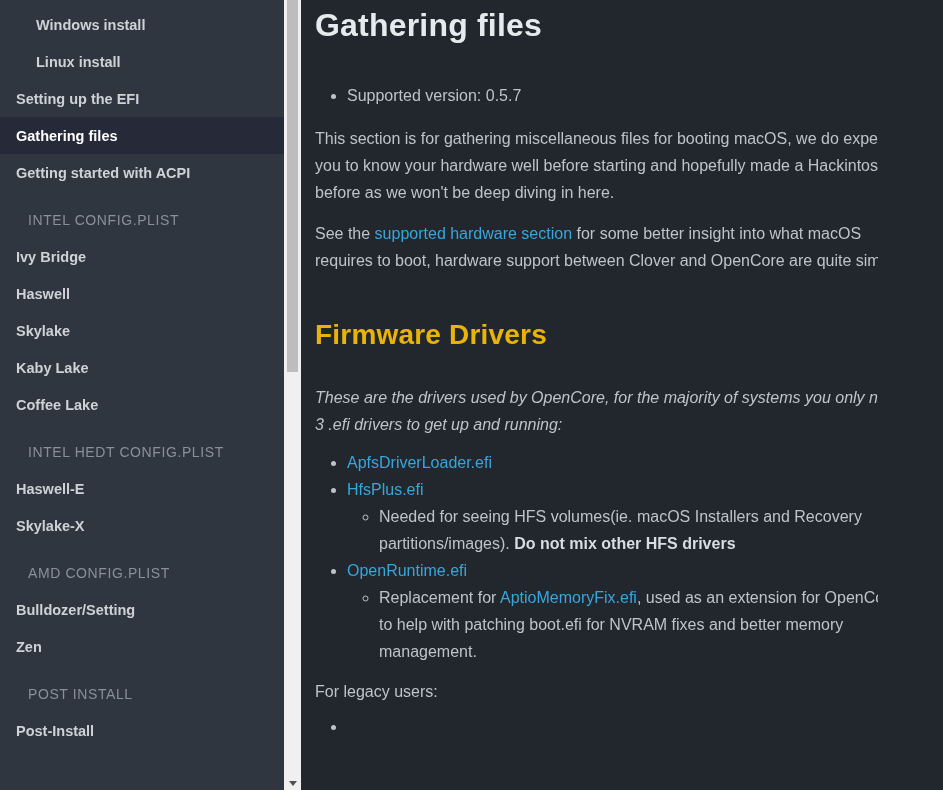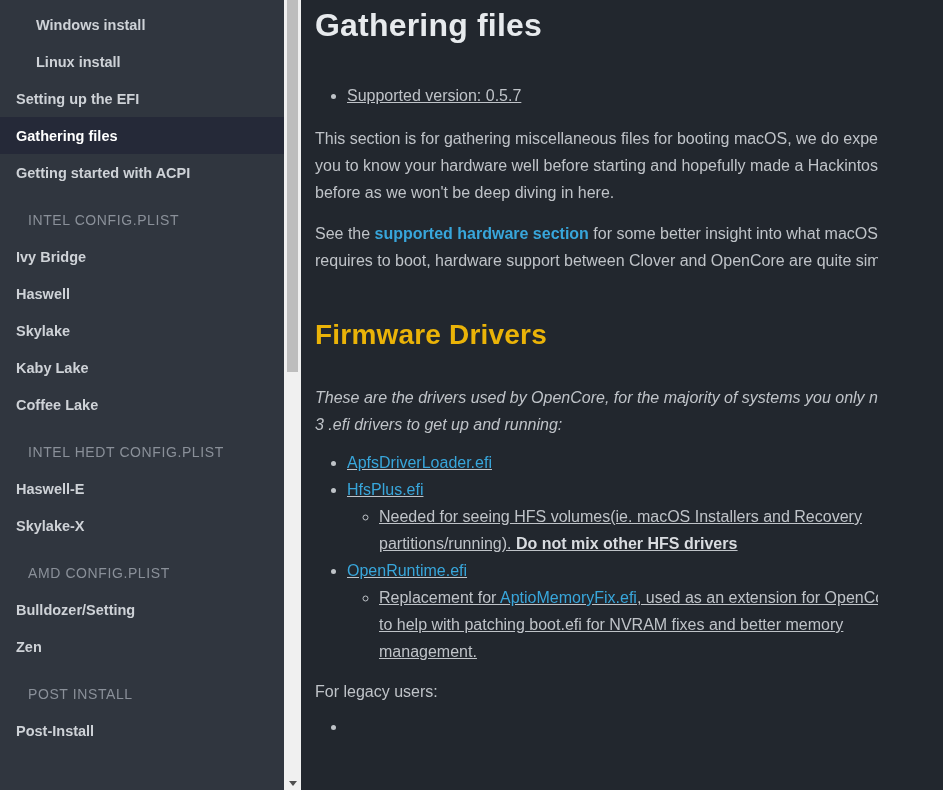--- a/index.html
+++ b/index.html
@@ -54,35 +54,35 @@
     color:#bfc3c8; font-size:16px; line-height:27px;
   }
   h1 {
     margin-top:4px; font-size:32px; line-height:42px; font-weight:700;
     color:#e7eaed; letter-spacing:0.2px;
   }
   h2 {
     margin-top:42px; font-size:28px; line-height:38px; font-weight:700;
     color:#eab308; letter-spacing:0.2px;
   }
-  ul { list-style:disc outside; padding-left:32px;text-decoration:underline; }
+  ul { list-style:disc outside; padding-left:32px; }
   ul ul { list-style:circle outside; padding-left:32px; }
   ul.version-list { margin-top:36px; }
   p.intro { margin-top:16px; }
   blockquote {
     margin-top:14px; border-left:4px solid #4a515e;
     padding:2px 0 2px 19px; color:#7a828e;
   }
   p.see { margin-top:14px; }
   p.drivers-intro { margin-top:30px;font-style:italic; }
   ul.drivers-list { margin-top:11px; }
   p.legacy { margin-top:13px; }
   ul.legacy-list { margin-top:8px; }
   a { color:#38a6db; text-decoration:none; cursor:pointer; }
-  a.bold { font-weight:700; }
+  a.bold { font-weight:400; }
   b { color:#d9dce0; font-weight:700; }
 </style>
 </head>
 <body>
 
 <div class="app">
 
   <nav class="sidebar">
     <div class="nav-item lvl2">Windows install</div>
     <div class="nav-item lvl2">Linux install</div>
@@ -131,21 +131,21 @@
 
     <p class="drivers-intro">These are the drivers used by OpenCore, for the majority of systems you only need 3 .efi drivers to get up and running:</p>
 
     <ul class="drivers-list">
       <li>
         <a>ApfsDriverLoader.efi</a>
       </li>
       <li>
         <a>HfsPlus.efi</a>
         <ul>
-          <li><span>Needed for seeing HFS volumes(ie. macOS Installers and Recovery partitions/running). </span><b>Do not mix other HFS drivers</b></li>
+          <li><span>Needed for seeing HFS volumes(ie. macOS Installers and Recovery partitions/images). </span><b>Do not mix other HFS drivers</b></li>
         </ul>
       </li>
       <li>
         <a>OpenRuntime.efi</a>
         <ul>
           <li><span>Replacement for </span><a>AptioMemoryFix.efi</a><span>, used as an extension for OpenCore to help with patching boot.efi for NVRAM fixes and better memory management.</span></li>
         </ul>
       </li>
     </ul>
 

